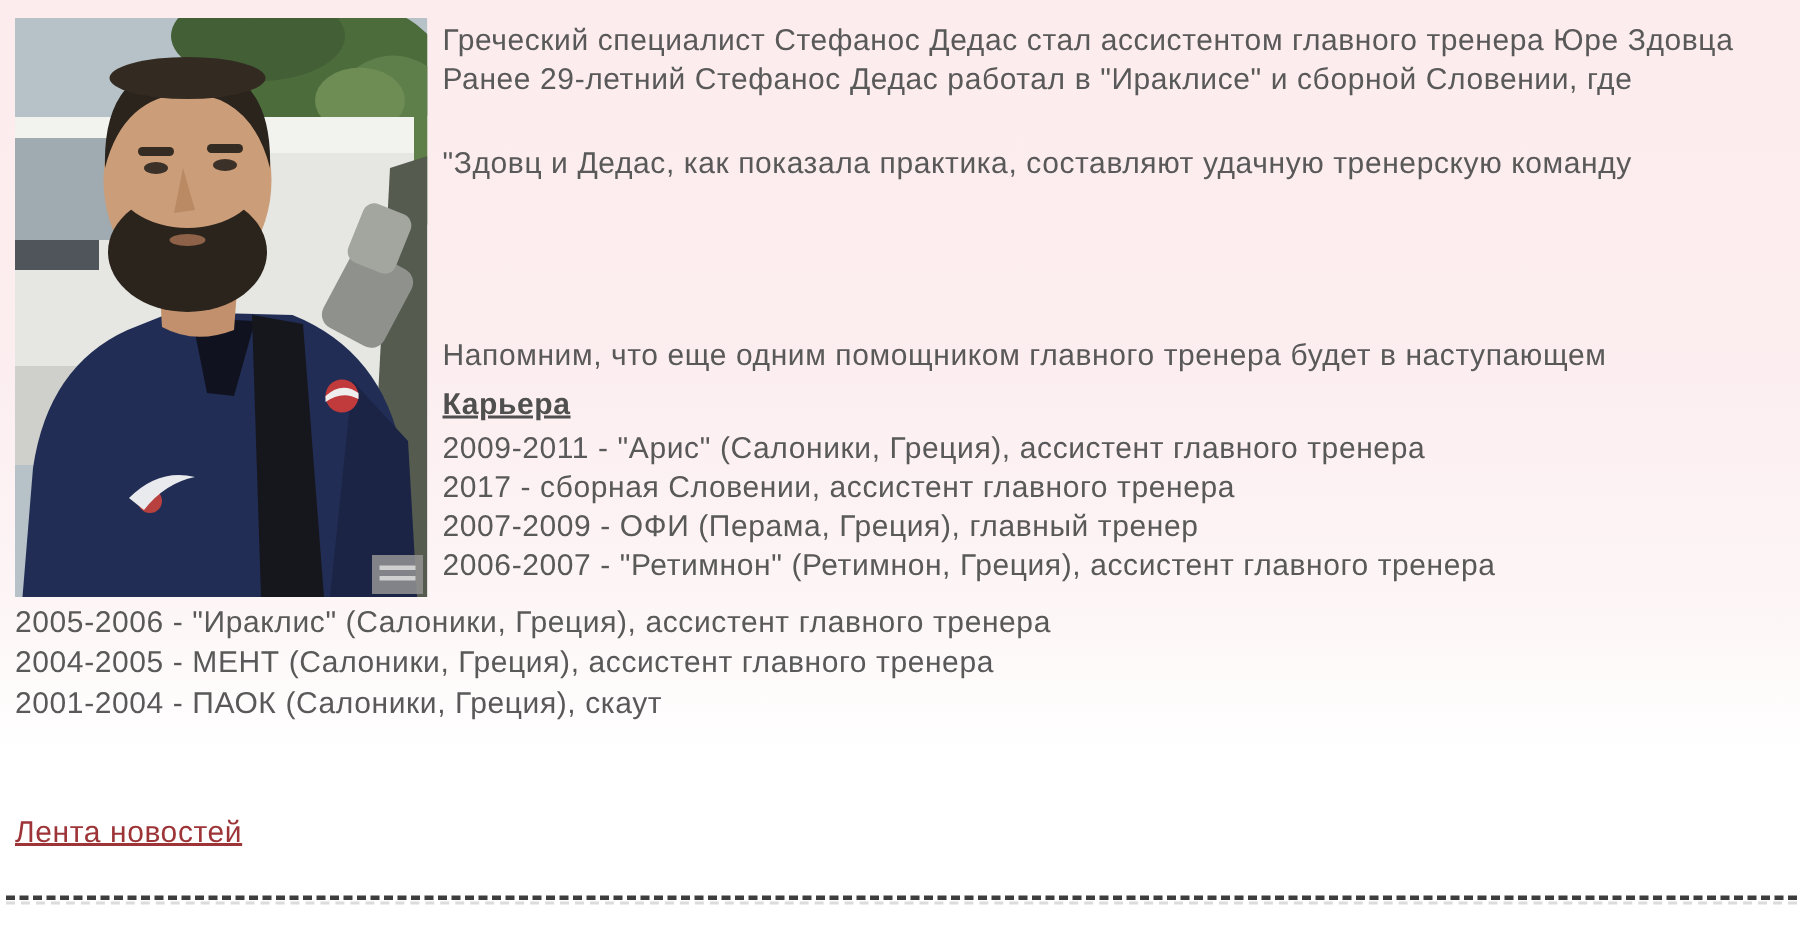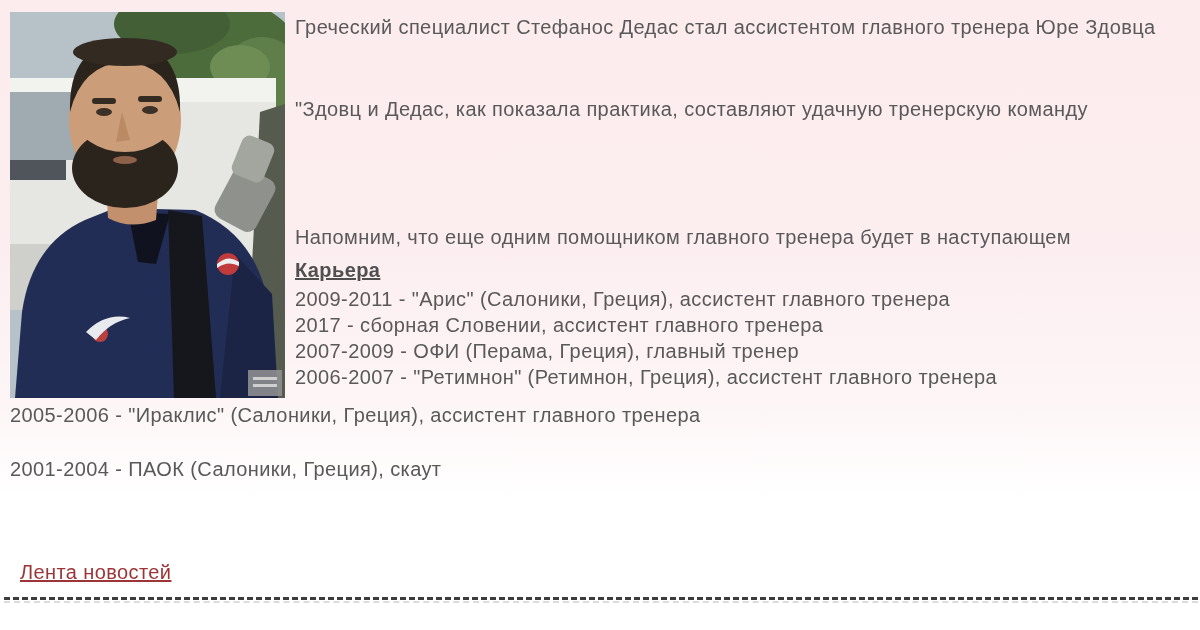--- a/index.html
+++ b/index.html
@@ -35,30 +35,29 @@
     position: absolute;
     left: 10px;
     top: 12px;
     width: 275px;
     height: 386px;
     overflow: hidden;
   }
   #photo svg { display: block; }
   #news-link {
     position: absolute;
-    left: 20px;
+    left: 10px;
     top: 542px;
     font-size: 20px;
     letter-spacing: 0.4px;
     line-height: 26px;
     color: #9d3538;
     text-decoration: underline;
     white-space: nowrap;
     cursor: pointer;
-    margin-top: 17px;
   }
   .sep-dark {
     position: absolute;
     left: 4px;
     right: 2px;
     top: 597px;
     height: 0;
     border-top: 3px dashed #3d3d3d;
   }
   .sep-light {
@@ -142,31 +141,33 @@
 
       <g>
         <rect x="238" y="358" width="34" height="26" fill="#949494" opacity="0.85"></rect>
         <rect x="243" y="365" width="24" height="3" fill="#cfcfcf"></rect>
         <rect x="243" y="372" width="24" height="3" fill="#cfcfcf"></rect>
       </g>
     </svg>
   </div>
 
   <div class="txt" style="top:14px">Греческий специалист Стефанос Дедас стал ассистентом главного тренера Юре Здовца</div>
+  <div class="txt" style="top:40px">Ранее 29-летний Стефанос Дедас работал в "Ираклисе" и сборной Словении, где</div>
 
   <div class="txt" style="top:96px">"Здовц и Дедас, как показала практика, составляют удачную тренерскую команду</div>
 
   <div class="txt" style="top:224px">Напомним, что еще одним помощником главного тренера будет в наступающем</div>
 
   <div class="txt heading" style="top:257px">Карьера</div>
   <div class="txt" style="top:286px">2009-2011 - "Арис" (Салоники, Греция), ассистент главного тренера</div>
   <div class="txt" style="top:312px">2017 - сборная Словении, ассистент главного тренера</div>
   <div class="txt" style="top:338px">2007-2009 - ОФИ (Перама, Греция), главный тренер</div>
   <div class="txt" style="top:364px">2006-2007 - "Ретимнон" (Ретимнон, Греция), ассистент главного тренера</div>
   <div class="txt wide" style="top:402px">2005-2006 - "Ираклис" (Салоники, Греция), ассистент главного тренера</div>
+  <div class="txt wide" style="top:429px">2004-2005 - МЕНТ (Салоники, Греция), ассистент главного тренера</div>
   <div class="txt wide" style="top:456px">2001-2004 - ПАОК (Салоники, Греция), скаут</div>
 
   <a id="news-link" href="#">Лента новостей</a>
 
   <div class="sep-dark"></div>
   <div class="sep-light"></div>
 
 </div>
 
 </body></html>

